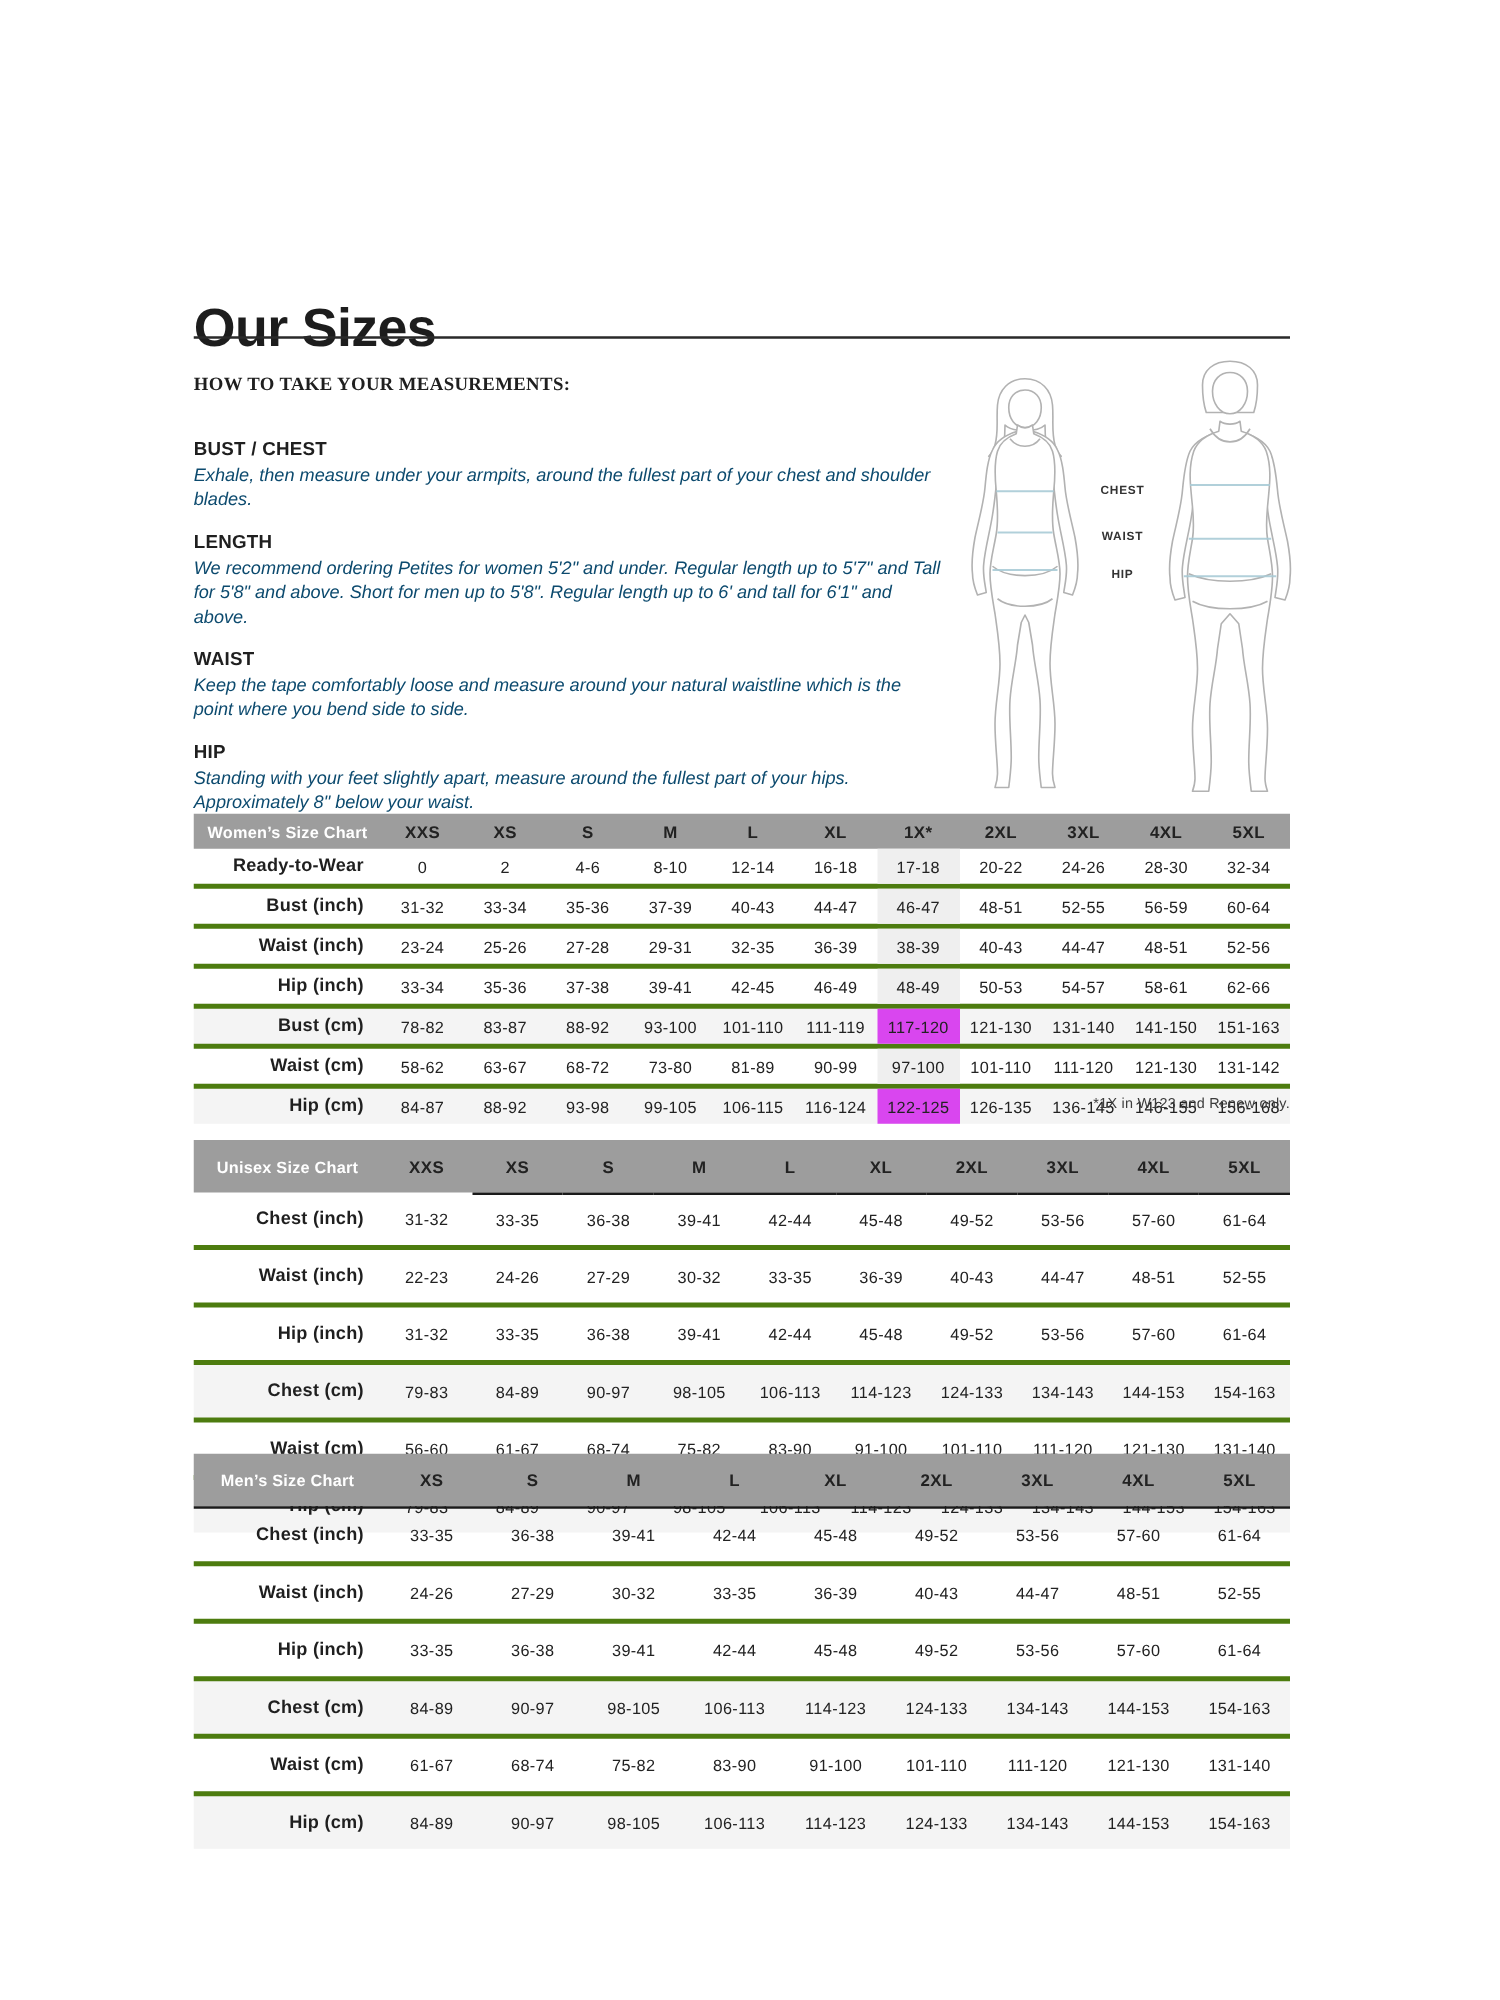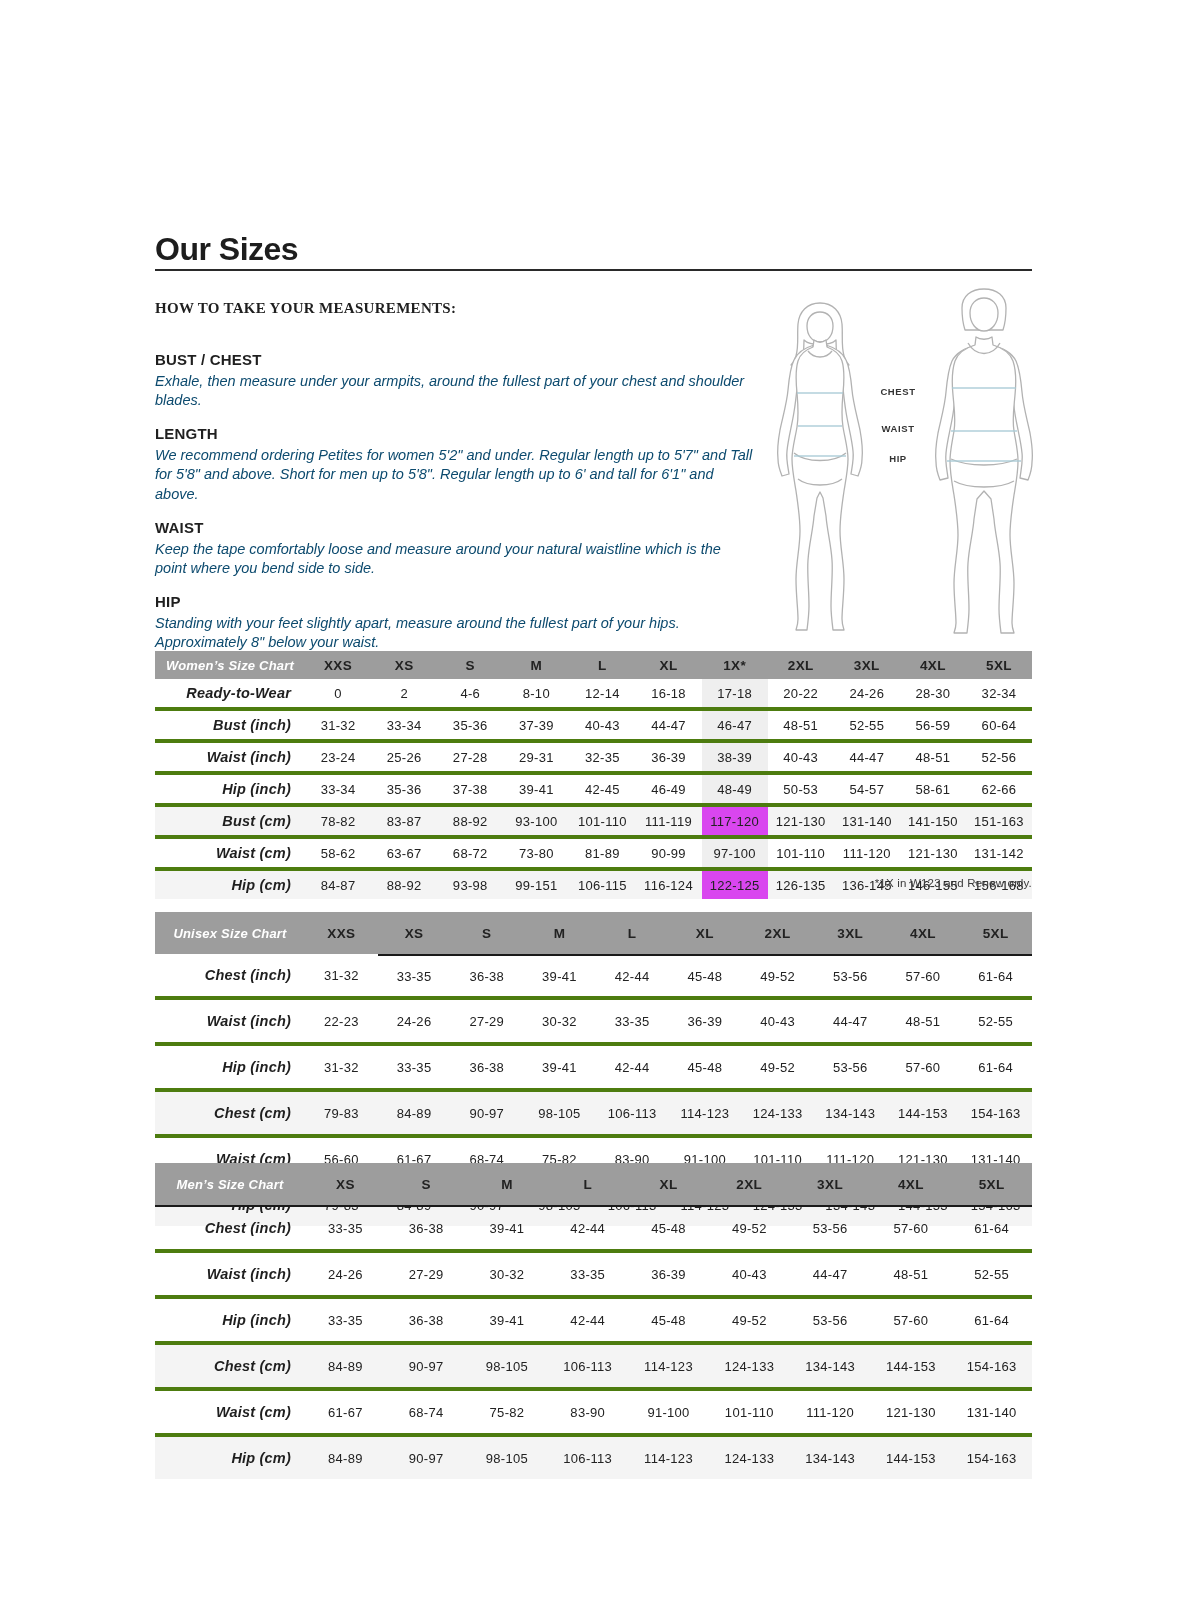--- a/index.html
+++ b/index.html
@@ -1,20 +1,20 @@
 <!DOCTYPE html>
 <html><head>
 <meta charset="utf-8">
 <style>
   html,body{margin:0;padding:0;background:#ffffff;}
   body{width:1200px;height:1600px;position:relative;font-family:"Liberation Sans","DejaVu Sans",sans-serif;color:#1f1f1f;}
   .page{position:absolute;inset:0;}
 
   
-  .title{position:absolute;left:155px;top:210px;font-size:32px;font-weight:800;letter-spacing:-0.5px;color:#1d1d1d;}
+  .title{position:absolute;left:155px;top:210px;font-size:43px;font-weight:800;letter-spacing:-0.5px;color:#1d1d1d;}
   .title-rule{position:absolute;left:155px;top:269px;width:877px;height:2px;background:#2a2a2a;}
 
   
   .intro{position:absolute;left:155px;top:300px;width:600px;}
   .howto{font-size:15px;font-weight:700;letter-spacing:0.3px;margin-bottom:34px;font-family:Liberation Serif, serif;}
   .sec{margin-bottom:15px;}
   .sec-label{font-size:15px;font-weight:700;letter-spacing:0.2px;margin-bottom:4px;}
   .sec-text{font-size:14.5px;line-height:1.32;color:#0c4a6e;font-style:italic;}
 
   
@@ -25,21 +25,21 @@
   .figures text{font-family:"Liberation Sans",sans-serif;font-size:9.5px;font-weight:700;fill:#333;letter-spacing:0.6px;}
 
   
   .sizetable{position:absolute;left:155px;width:877px;}
   .trow{display:flex;align-items:center;}
   .t28 .trow{height:28px;}
   .t30 .trow{height:42px;}
   .thead{background:#9d9d9d;color:#ffffff;font-weight:700;}
   .thead .label-cell{text-align:center;font-size:13px;padding-right:0;}
   .thead .size-cell{font-size:13.5px;letter-spacing:0.4px;}
-  .label-cell{width:150px;flex:0 0 150px;text-align:right;padding-right:14px;box-sizing:border-box;font-weight:700;font-size:14.5px;letter-spacing:0.2px;font-style:italic;}
+  .label-cell{width:150px;flex:0 0 150px;text-align:right;padding-right:14px;box-sizing:border-box;font-weight:700;font-size:14.5px;letter-spacing:0.2px;}
   .size-cell{flex:1;text-align:center;font-size:13px;letter-spacing:0.3px;color:#222;}
   .trow.data + .trow.data{border-top:4px solid #4d7c0f;}
   .trow.tinted{background:#f4f4f4;}
   .size-cell.hl{background:#efefef;align-self:stretch;display:flex;align-items:center;justify-content:center;}
   .trow.tinted .size-cell.hl{background:#d946ef;}
   
   .ul-full .trow.first{border-top:2px solid #1a1a1a;}
   .ul-from2 .trow.first > div:nth-child(n+3){border-top:2px solid #1a1a1a;align-self:stretch;display:flex;align-items:center;justify-content:center;}
 
   .footnote{position:absolute;left:155px;top:877px;width:877px;text-align:right;font-size:11.5px;color:#3c3c3c;letter-spacing:0.2px;}
@@ -203,21 +203,21 @@
         <div class="size-cell">101-110</div>
         <div class="size-cell">111-120</div>
         <div class="size-cell">121-130</div>
         <div class="size-cell">131-142</div>
       </div>
       <div class="trow data tinted">
         <div class="label-cell">Hip (cm)</div>
         <div class="size-cell">84-87</div>
         <div class="size-cell">88-92</div>
         <div class="size-cell">93-98</div>
-        <div class="size-cell">99-151</div>
+        <div class="size-cell">99-105</div>
         <div class="size-cell">106-115</div>
         <div class="size-cell">116-124</div>
         <div class="size-cell hl">122-125</div>
         <div class="size-cell">126-135</div>
         <div class="size-cell">136-145</div>
         <div class="size-cell">146-155</div>
         <div class="size-cell">156-168</div>
       </div>
     </div>
 

